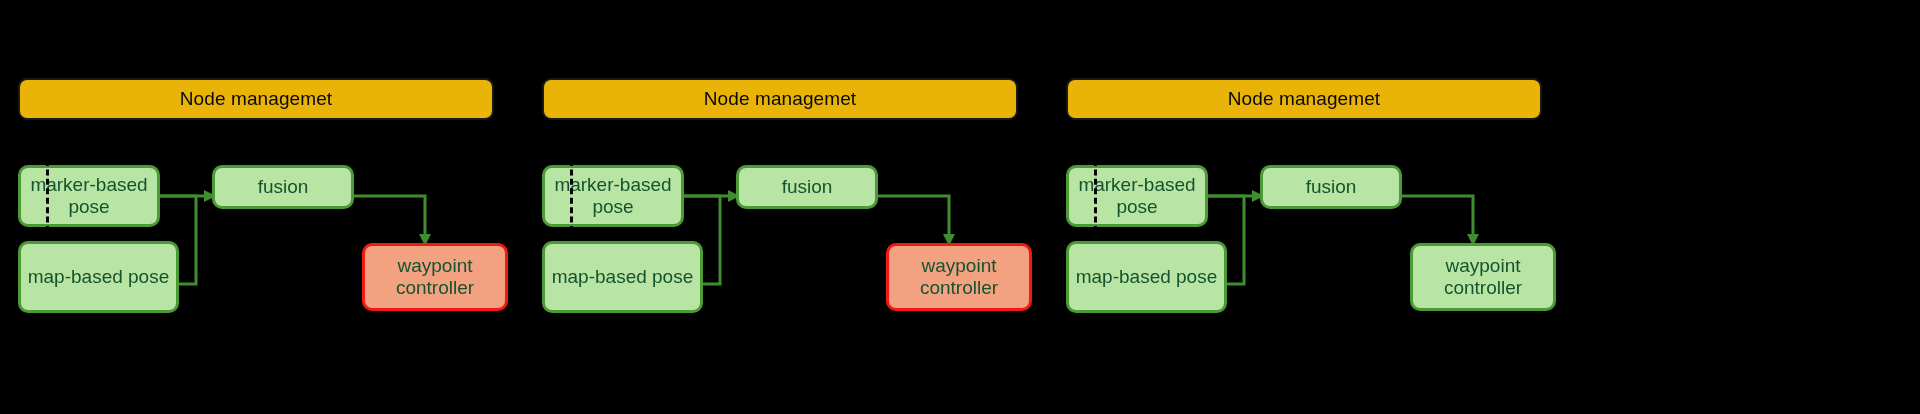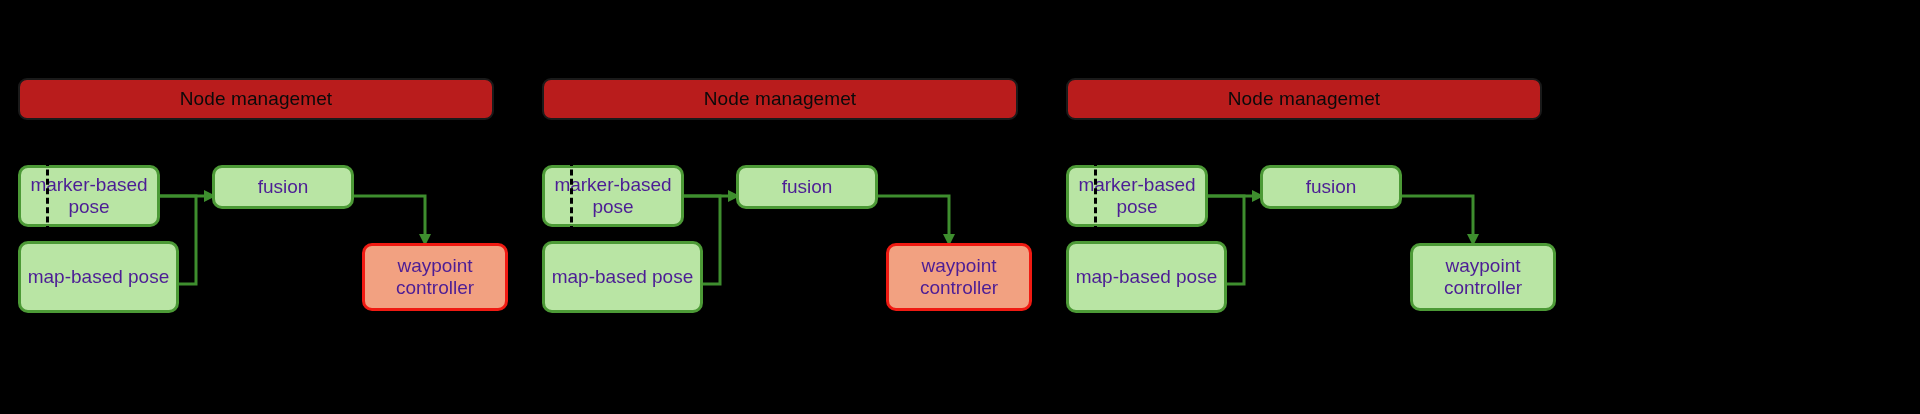--- a/index.html
+++ b/index.html
@@ -31,21 +31,21 @@
   #panel-1 { left: 524px; }
   #panel-2 { left: 1048px; }
 
   
   .header-bar {
     position: absolute;
     left: 18px;
     top: 78px;
     width: 476px;
     height: 42px;
-    background: #b91c1c;
+    background: #eab308;
     border: 2px solid #1a1a1a;
     border-radius: 9px;
     box-sizing: border-box;
     display: flex;
     align-items: center;
     justify-content: center;
     color: #0a0a0a;
     font-size: 19px;
     letter-spacing: 0.1px;
   }
@@ -54,21 +54,21 @@
   .node {
     position: absolute;
     box-sizing: border-box;
     border-radius: 10px;
     display: flex;
     align-items: center;
     justify-content: center;
     text-align: center;
     line-height: 1.18;
     font-size: 19px;
-    color: #4c1d95;
+    color: #14532d;
     padding: 2px 6px;
   }
   .node.green {
     background: #B9E5A4;
     border: 3px solid #4C9A36;
   }
   .node.red {
     background: #F2A181;
     border: 3px solid #F01A12;
   }

